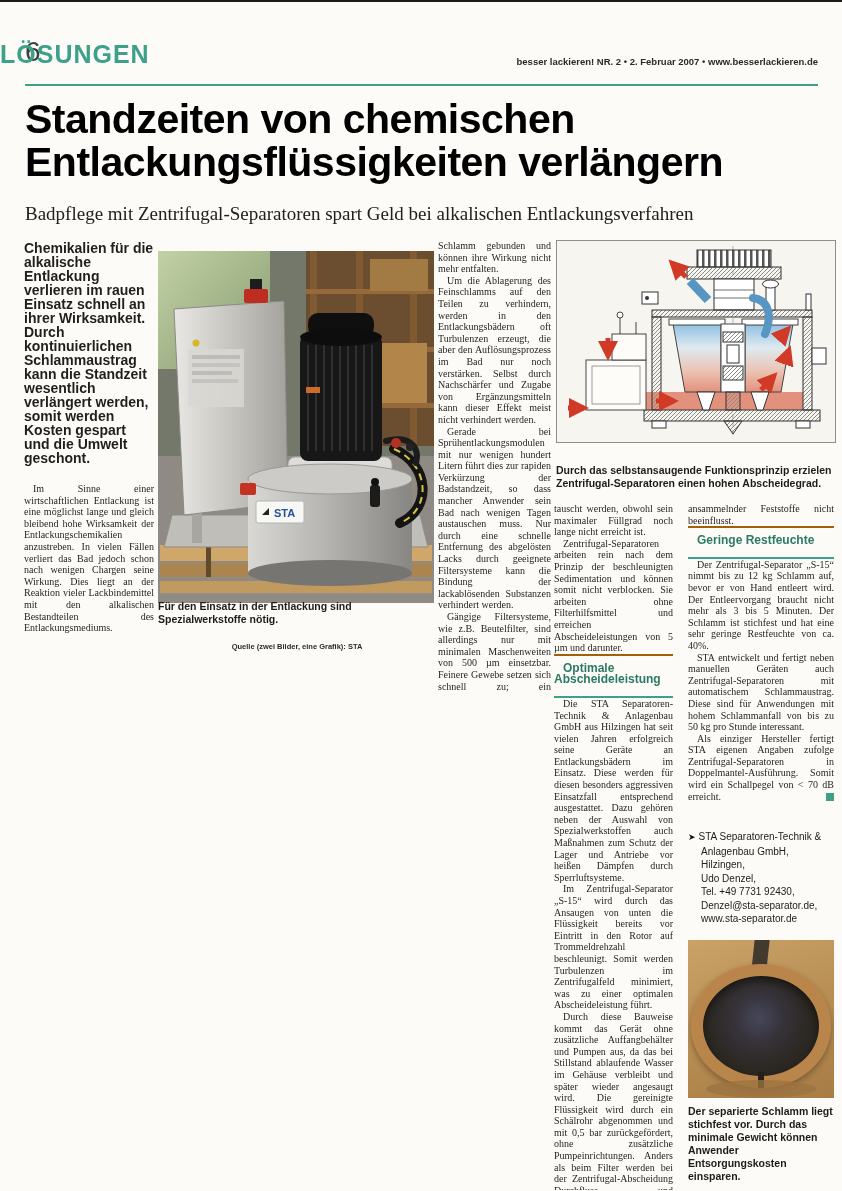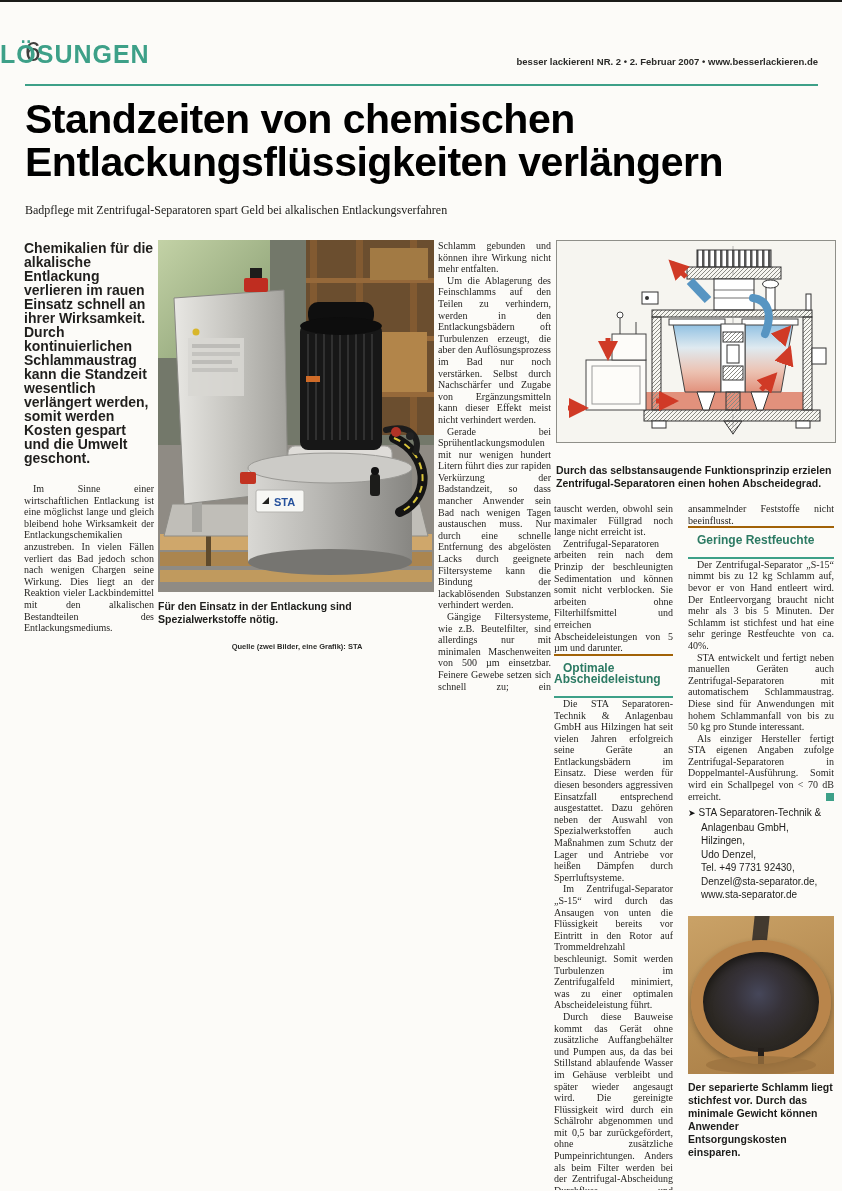--- a/index.html
+++ b/index.html
@@ -14,21 +14,21 @@
              font-family:"Liberation Sans",sans-serif; font-weight:bold; font-size:25px;
              letter-spacing:1px; color:#3da088; }
   .masthead { position:absolute; right:24px; top:56px; font-family:"Liberation Sans",sans-serif;
               font-weight:bold; font-size:9.5px; color:#2a2a28; }
   .headrule { position:absolute; left:25px; right:24px; top:84px; height:2px; background:#3da088; }
 
   .headline { position:absolute; left:25px; top:98px; width:760px; margin:0;
               font-family:"Liberation Sans",sans-serif; font-weight:bold; font-size:41px;
               line-height:1.04; letter-spacing:-0.5px; color:#000000; }
   .deck { position:absolute; left:25px; top:203px; width:790px; margin:0;
-          font-size:12px; font-weight:normal; color:#21201e; }
+          font-size:19px; font-weight:normal; color:#21201e; }
 
   
   .col { position:absolute; text-align:justify; font-size:10px; line-height:11.6px;
          hyphens:auto; -webkit-hyphens:auto; overflow:hidden; }
   .col p { margin:0; text-indent:9px; }
   .col p.cont { text-indent:0; }
   .col p.intro { font-family:"Liberation Sans",sans-serif; font-weight:bold; font-size:14px;
                  line-height:14px; text-align:left; text-indent:0; margin:0 0 18px 0; }
   #col1 { left:24px;  top:241px; width:130px; height:395px; }
   #col2 { left:438px; top:240px; width:113px; height:452px; }
@@ -38,29 +38,29 @@
   .greenhead { font-family:"Liberation Sans",sans-serif; font-weight:bold; font-size:12px;
                color:#2c7a63; border-top:2px solid #a16207; border-bottom:2px solid #3da088;
                padding:7px 0 10px; margin:13px 0 16px; text-align:left; text-indent:0; }
 
   .cap { font-family:"Liberation Sans",sans-serif; font-weight:bold; font-size:10.5px;
          line-height:13px; color:#1c1c1a; text-align:left; }
   .abs { position:absolute; }
   .credit { display:block; text-align:center; font-size:7.5px; margin-top:14px; color:#2a2a28; }
 
   .contact { font-family:"Liberation Sans",sans-serif; font-size:10px; line-height:13.5px;
-             text-align:left; margin-top:4px; color:#222220; }
+             text-align:left; margin-top:28px; color:#222220; }
   .contact .cline { padding-left:13px; text-indent:0; }
   .contact .cline.first { padding-left:0; }
   .contact .arrow { font-size:9px; margin-right:3px; color:#111; }
 
   .endmark { float:right; width:8px; height:8px; background:#3da088; margin-top:2px; }
 
   
-  #photo1 { position:absolute; left:158px; top:240px; width:276px; height:360px; overflow:hidden; }
+  #photo1 { position:absolute; left:158px; top:251px; width:276px; height:360px; overflow:hidden; }
   #diagram { position:absolute; left:556px; top:240px; width:280px; height:203px; }
 
   .photo2 { position:relative; width:146px; height:158px; margin-top:14px; overflow:hidden;
             background:linear-gradient(160deg,#caa267 0%,#b68c52 55%,#a87c45 100%); }
   .p2-streak { position:absolute; left:64px; top:0; width:15px; height:50px; background:#433a2f;
                transform:skewX(-6deg); }
   .p2-ring { position:absolute; left:3px; top:24px; width:140px; height:124px; border-radius:50%;
              background:radial-gradient(circle at 48% 42%, #46475a 0%, #363239 30%, #2c2823 60%, #252220 100%);
              border:12px solid #b9854b; box-sizing:border-box;
              box-shadow:inset 0 5px 9px rgba(0,0,0,.45), 0 3px 6px rgba(0,0,0,.3); }

